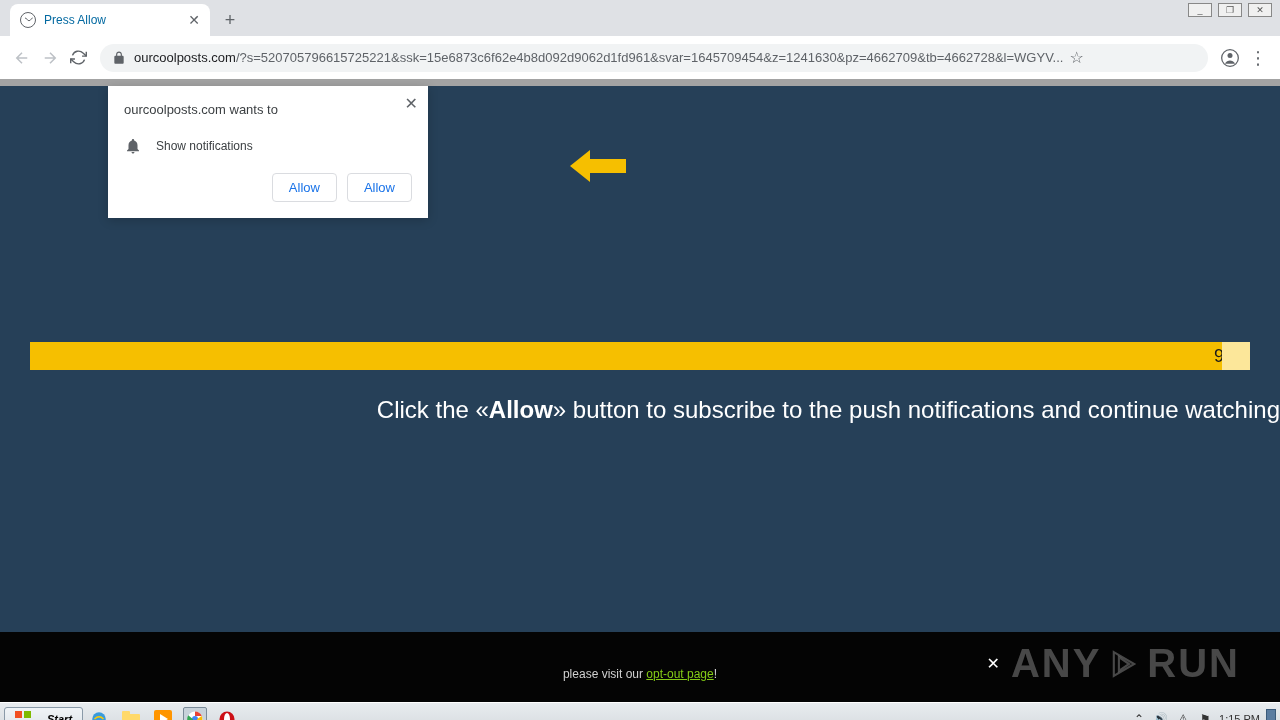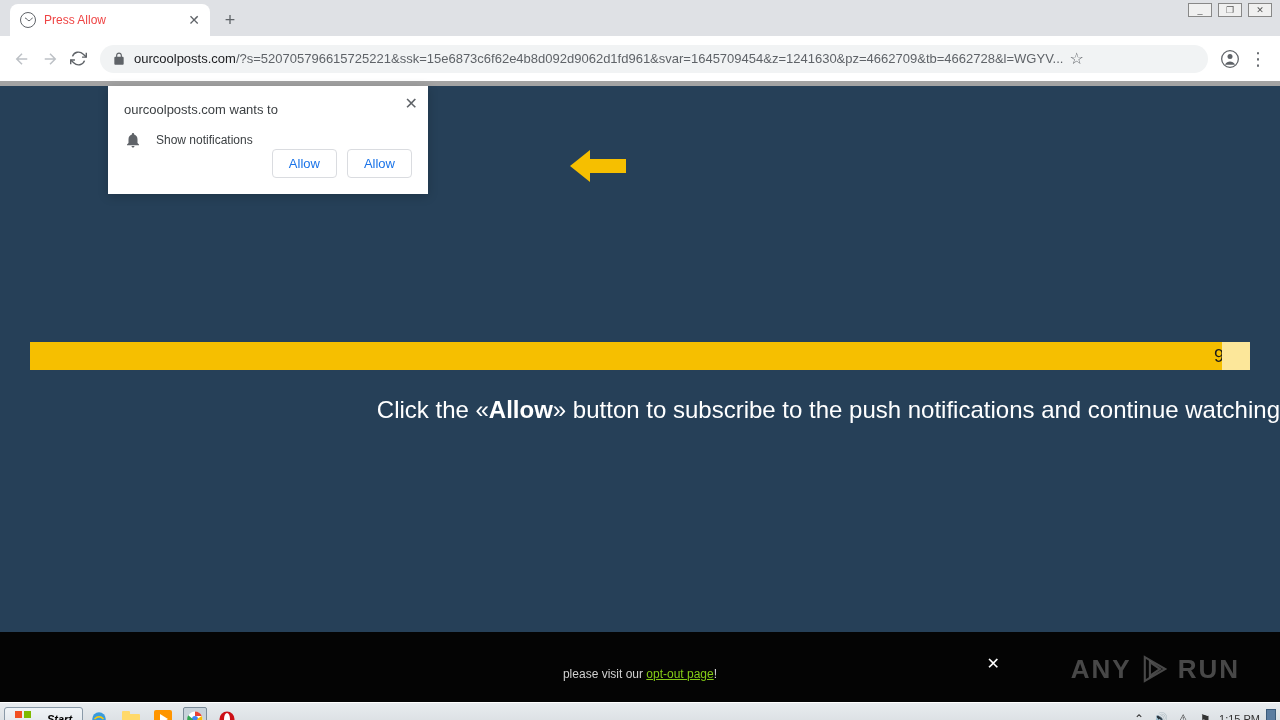--- a/index.html
+++ b/index.html
@@ -3,50 +3,50 @@
 <meta charset="utf-8">
 <style>
 *{margin:0;padding:0;box-sizing:border-box;font-family:"Segoe UI",Arial,sans-serif}
 body{width:1280px;height:720px;overflow:hidden;background:#dfe1e5;position:relative}
 .window-controls{position:absolute;top:3px;right:8px;display:flex;gap:6px;z-index:100}
 .wc-btn{width:24px;height:14px;border:1px solid #888;background:#f0f0f0;display:flex;align-items:center;justify-content:center;font-size:9px;color:#555}
 .tab-bar{height:36px;background:#dfe1e5;display:flex;align-items:flex-end;padding-left:10px}
 .tab{height:32px;background:#fff;border-radius:8px 8px 0 0;display:flex;align-items:center;padding:0 10px;min-width:200px;position:relative}
 .tab .favicon{width:16px;height:16px;border-radius:50%;border:1.5px solid #5f6368;margin-right:8px;position:relative}
 .tab .favicon::after{content:"";position:absolute;width:5px;height:5px;border-left:1.5px solid #5f6368;border-bottom:1.5px solid #5f6368;top:2px;right:3px;transform:rotate(-45deg);border-radius:0 0 0 3px}
-.tab-title{font-size:12px;color:#ef4444;flex:1}
+.tab-title{font-size:12px;color:#0369a1;flex:1}
 .tab-close{font-size:14px;color:#5f6368;margin-left:8px}
 .new-tab{width:28px;height:28px;display:flex;align-items:center;justify-content:center;font-size:18px;color:#5f6368;margin-left:6px;margin-bottom:2px}
-.toolbar{height:50px;background:#fff;display:flex;align-items:center;padding:0 8px;border-bottom:5px solid #a3a3a3}
+.toolbar{height:50px;background:#fff;display:flex;align-items:center;padding:0 8px;border-bottom:7px solid #a3a3a3}
 .nav-icon{width:28px;height:28px;display:flex;align-items:center;justify-content:center;color:#5f6368;font-size:18px}
 .nav-icon.disabled{color:#bdc1c6}
 .omnibox{flex:1;height:28px;background:#f1f3f4;border-radius:14px;margin:0 8px;display:flex;align-items:center;padding:0 12px}
 .lock-icon{width:14px;height:14px;margin-right:8px}
 .url-text{font-size:13px;color:#5f6368;white-space:nowrap;overflow:hidden}
 .url-text .domain{color:#202124}
 .star-icon{color:#5f6368;margin-left:6px;font-size:16px}
 .content{position:relative;height:616px;background:#264058}
 .notif-popup{position:absolute;left:108px;top:0;width:320px;background:#fff;box-shadow:0 2px 10px rgba(0,0,0,0.2);padding:16px;z-index:50}
 .notif-close{position:absolute;top:8px;right:10px;font-size:16px;color:#5f6368}
-.notif-title{font-size:13px;color:#3c4043;margin-bottom:14px}
-.notif-row{display:flex;align-items:center;}
+.notif-title{font-size:13px;color:#3c4043;margin-bottom:20px}
+.notif-row{display:flex;align-items:center;margin-bottom:18px}
 .bell-icon{margin-right:14px;color:#5f6368}
 .notif-text{font-size:12px;color:#3c4043}
 .notif-btns{display:flex;justify-content:flex-end;gap:10px}
 .notif-btn{padding:6px 16px;border:1px solid #dadce0;background:#fff;color:#1a73e8;font-size:13px;border-radius:4px}
 .arrow-left{position:absolute;top:60px;left:570px}
 .progress-wrap{position:absolute;top:256px;left:30px;right:30px;height:28px;background:#f6bf00;display:flex;align-items:center;justify-content:flex-end}
 .progress-pct{font-size:18px;font-weight:500;color:#1a1a1a}
 .progress-end{position:absolute;right:0;top:0;width:28px;height:28px;background:#fce79a}
 .instruction{position:absolute;top:310px;left:0;right:0;text-align:right;color:#fff;font-size:24px;font-family:"Comic Sans MS","Segoe UI",sans-serif}
 .instruction b{font-weight:700}
 .consent-bar{position:absolute;bottom:0;left:0;right:0;height:70px;background:#040404;color:#d0d0d0;font-size:12px;display:flex;align-items:center;justify-content:center;text-align:center;padding:0 60px}
 .consent-close{position:absolute;right:280px;top:22px;color:#fff;font-size:16px}
 .consent-text a{color:#84cc16;text-decoration:underline}
-.watermark{position:absolute;right:40px;bottom:16px;color:rgba(200,200,200,0.35);font-size:26px;font-weight:700;letter-spacing:2px;display:flex;align-items:center;gap:6px;z-index:60}
+.watermark{position:absolute;right:40px;bottom:16px;color:rgba(200,200,200,0.35);font-size:40px;font-weight:700;letter-spacing:2px;display:flex;align-items:center;gap:6px;z-index:60}
 .taskbar{height:32px;background:linear-gradient(#e8ecef,#d4d9dd);border-top:1px solid #fff;display:flex;align-items:center;padding:0 4px;position:relative}
 .start-btn{height:24px;padding:0 10px;border:1px solid #8a9aa8;background:linear-gradient(#f0f4f7,#dde3e8);border-radius:3px;display:flex;align-items:center;gap:16px;font-size:11px;font-weight:700;font-style:italic}
 .start-logo{display:inline-block;width:16px;height:16px}
 .task-icon{width:24px;height:24px;margin:0 4px;display:flex;align-items:center;justify-content:center;border-radius:2px}
 .task-icon.active{border:1px solid #7a8a98;background:#c8d2da}
 .tray{position:absolute;right:4px;display:flex;align-items:center;gap:6px;font-size:11px;color:#333}
 .tray-icon{width:16px;height:16px;display:flex;align-items:center;justify-content:center;font-size:12px}
 </style>
 </head>
 <body>

